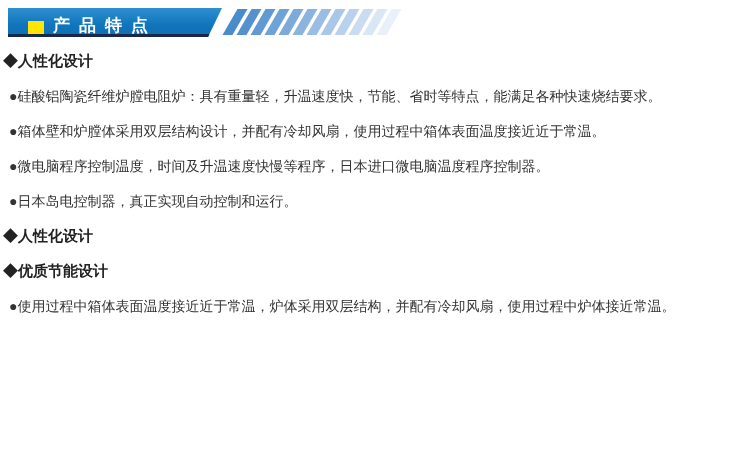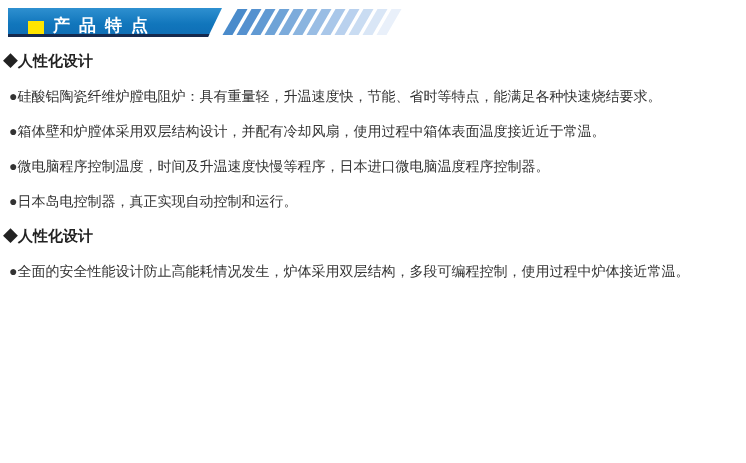--- a/index.html
+++ b/index.html
@@ -116,16 +116,17 @@
 
     <h3 class="section-heading">◆人性化设计</h3>
     <p class="bullet">●硅酸铝陶瓷纤维炉膛电阻炉：具有重量轻，升温速度快，节能、省时等特点，能满足各种快速烧结要求。</p>
     <p class="bullet">●箱体壁和炉膛体采用双层结构设计，并配有冷却风扇，使用过程中箱体表面温度接近近于常温。</p>
 
     <p class="bullet">●微电脑程序控制温度，时间及升温速度快慢等程序，日本进口微电脑温度程序控制器。</p>
     <p class="bullet">●日本岛电控制器，真正实现自动控制和运行。</p>
 
     <h3 class="section-heading">◆人性化设计</h3>
 
-    <p class="bullet">●全面的安全性能设计防止高能耗情况发生，炉体采用双层结构，多段可编程控制，使用过程中炉体接近常温。</p>
+    <h3 class="section-heading">◆优质节能设计</h3>
+    <p class="bullet">●使用过程中箱体表面温度接近近于常温，炉体采用双层结构，并配有冷却风扇，使用过程中炉体接近常温。</p>
 
   </div>
 </div>
 
 </body></html>

